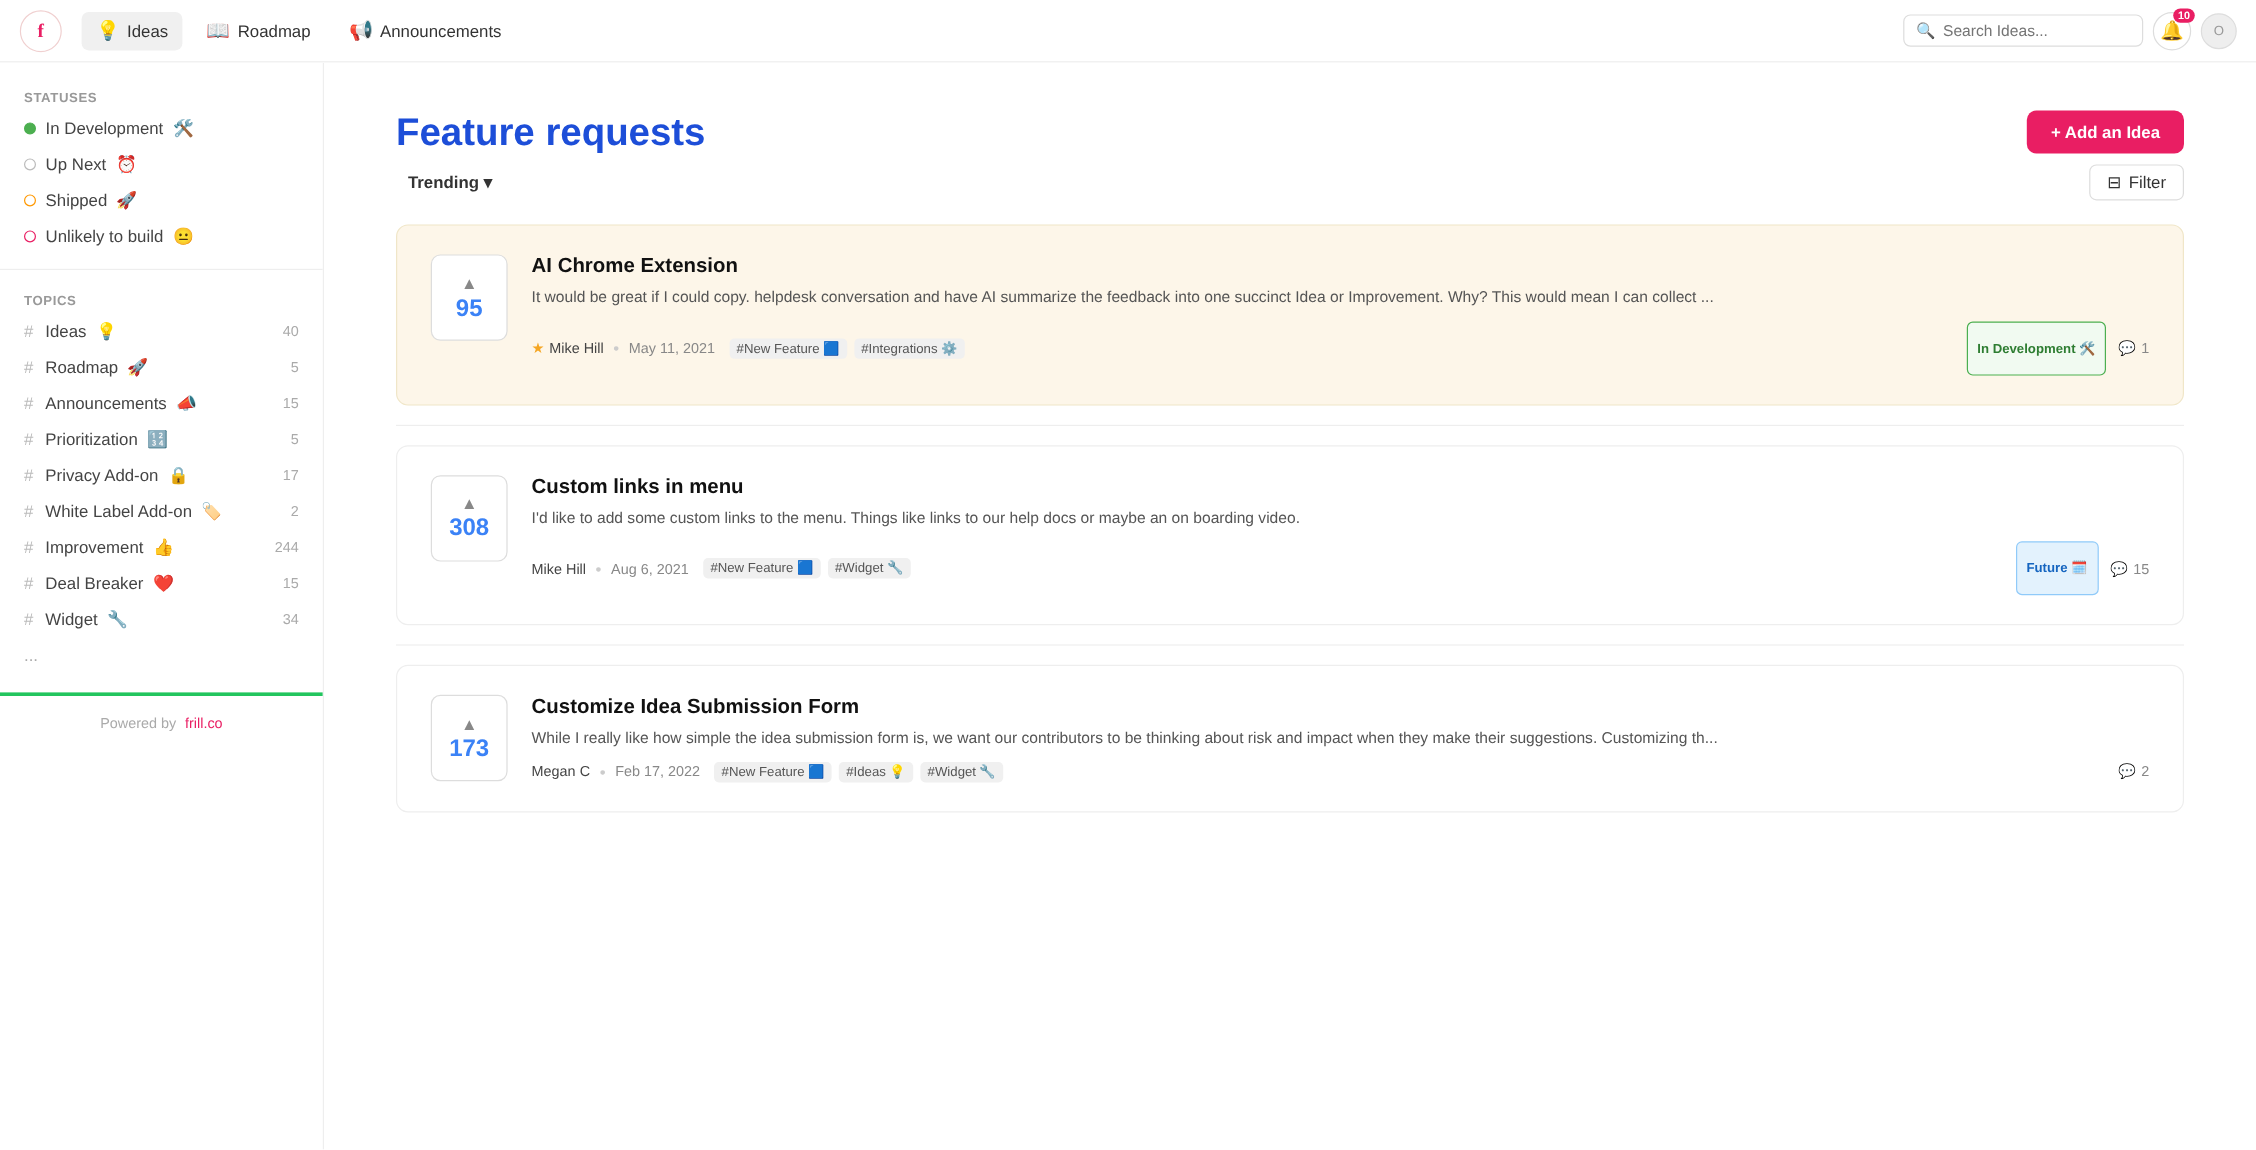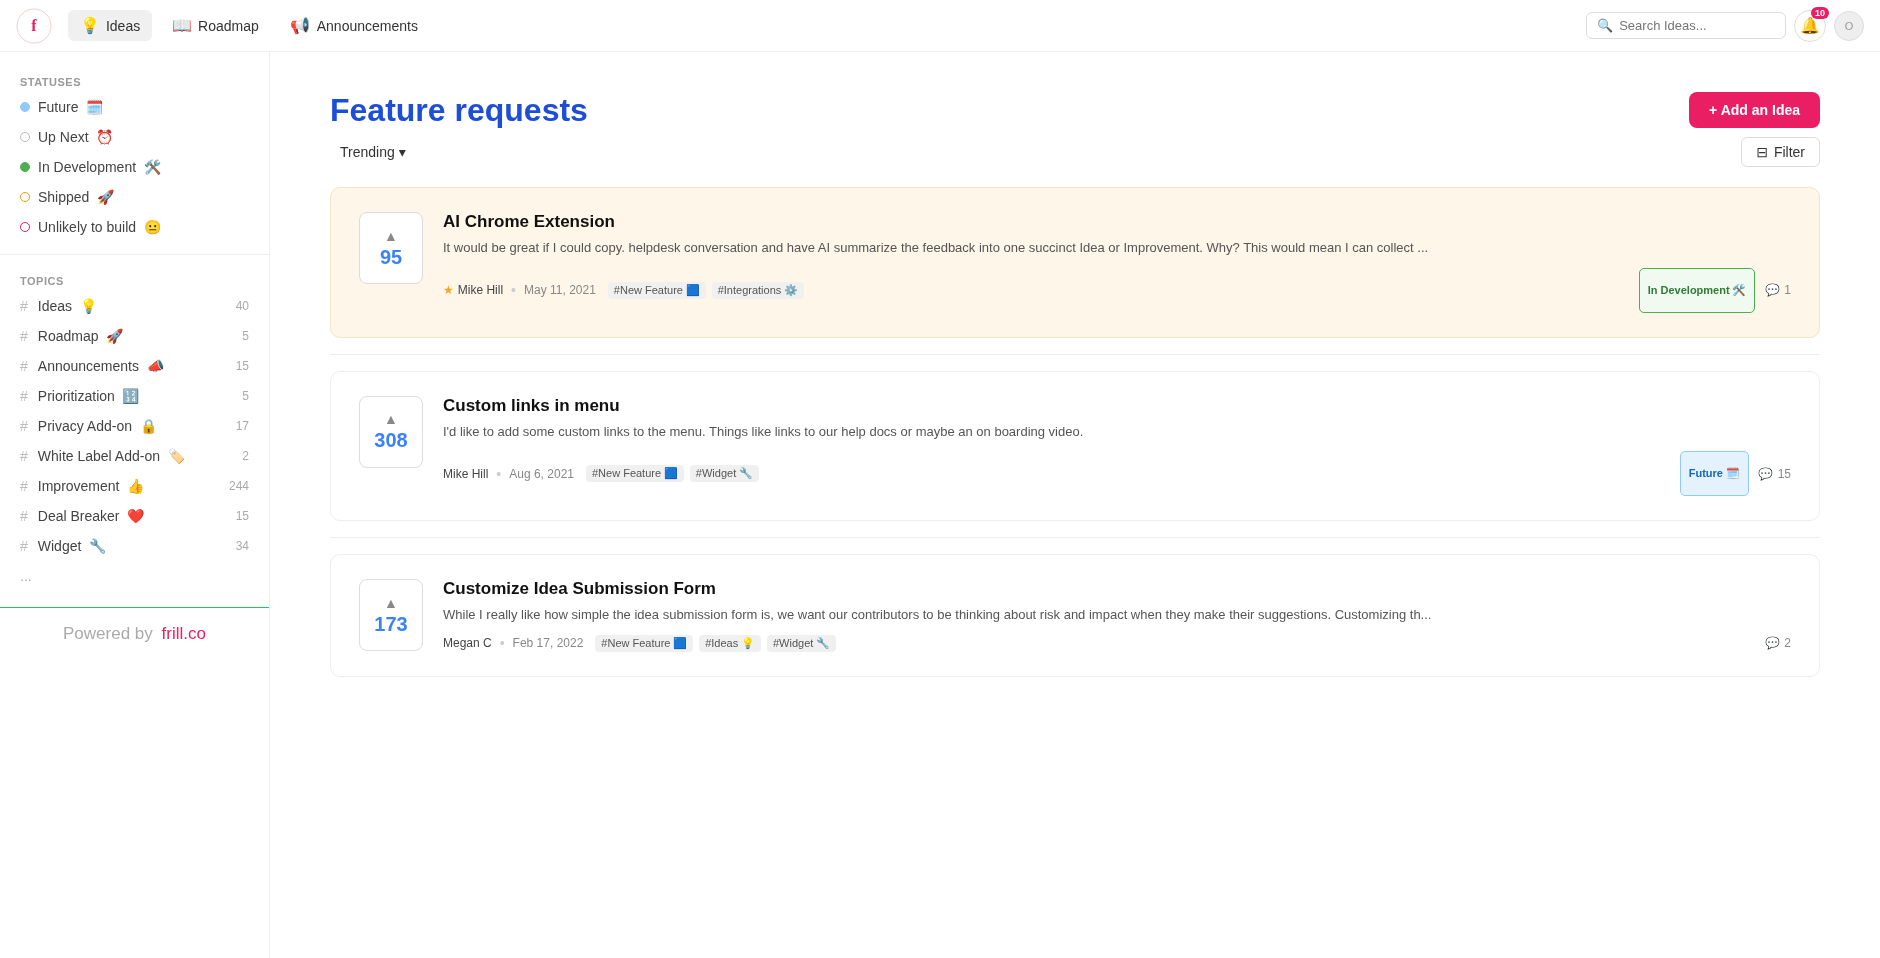--- a/index.html
+++ b/index.html
@@ -61,42 +61,42 @@
     }
     .sidebar-item .status-dot {
       width: 10px; height: 10px; border-radius: 50%; flex-shrink: 0;
     }
     .sidebar-divider { border: none; border-top: 1px solid #eee; margin: 12px 0; }
     .sidebar-item .item-count {
       margin-left: auto; font-size: 12px; color: #aaa; font-weight: 500;
     }
     .sidebar-item .hash { color: #bbb; font-size: 14px; margin-right: 2px; }
     .sidebar-powered {
-      text-align: center; font-size: 17px; color: #aaa;
-      padding: 16px 0 8px; border-top: 1px solid #22c55e; margin-top: 16px;
+      text-align: center; font-size: 12px; color: #aaa;
+      padding: 16px 0 8px; border-top: 3px solid #22c55e; margin-top: 16px;
     }
     .sidebar-powered a { color: #e91e63; text-decoration: none; }
 
     
     .main { flex: 1; overflow-y: auto; padding: 40px 60px; background: #fff; }
     .page-header { display: flex; align-items: flex-start; justify-content: space-between; margin-bottom: 8px; }
     .page-title { font-size: 32px; font-weight: 700; color: #1d4ed8; }
     .add-idea-btn {
       background: #e91e63; color: #ffffff; border: none; border-radius: 8px;
       padding: 10px 20px; font-size: 14px; font-weight: 600; cursor: pointer;
       display: flex; align-items: center; gap: 6px; white-space: nowrap;
     }
     .page-subtitle { font-size: 14px; color: #666; margin-bottom: 24px; }
     .page-subtitle a { color: #1976d2; text-decoration: none; }
 
     
     .filter-bar { display: flex; align-items: center; justify-content: space-between; margin-bottom: 20px; }
     .sort-btn {
       display: flex; align-items: center; gap: 4px; font-size: 14px;
-      color: #333; font-weight: 400; cursor: pointer; padding: 6px 10px;
+      color: #333; font-weight: 700; cursor: pointer; padding: 6px 10px;
       border-radius: 6px; border: none; background: none;
     }
     .filter-btn {
       display: flex; align-items: center; gap: 6px; font-size: 14px;
       color: #333; font-weight: 500; cursor: pointer; padding: 6px 14px;
       border-radius: 6px; border: 1px solid #ddd; background: #fff;
     }
 
     
     .ideas-list { display: flex; flex-direction: column; gap: 0; }
@@ -186,33 +186,28 @@
   </div>
   <div class="user-avatar">O</div>
 </nav>
 
 <div class="layout">
 
   <aside class="sidebar">
     <div class="sidebar-section-title">Statuses</div>
 
     <div class="sidebar-item">
-      <span class="status-dot" style="background:#90caf9;border:1.5px solid #90caf9;"></span>
-      <span>Future</span>
-      <span>🗓️</span>
+      <span class="status-dot" style="background:#4caf50;border:1.5px solid #4caf50;"></span>
+      <span>In Development</span>
+      <span>🛠️</span>
     </div>
     <div class="sidebar-item">
       <span class="status-dot" style="background:#fff;border:1.5px solid #bbb;"></span>
       <span>Up Next</span>
       <span>⏰</span>
-    </div>
-    <div class="sidebar-item">
-      <span class="status-dot" style="background:#4caf50;border:1.5px solid #4caf50;"></span>
-      <span>In Development</span>
-      <span>🛠️</span>
     </div>
     <div class="sidebar-item">
       <span class="status-dot" style="background:#fff;border:1.5px solid #ff9800;"></span>
       <span>Shipped</span>
       <span>🚀</span>
     </div>
     <div class="sidebar-item">
       <span class="status-dot" style="background:#fff;border:1.5px solid #e91e63;"></span>
       <span>Unlikely to build</span>
       <span>😐</span>

